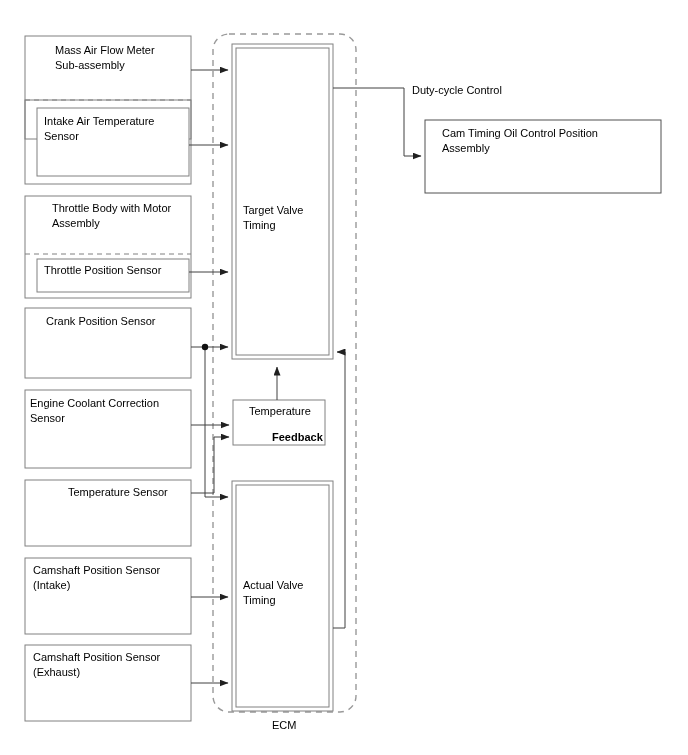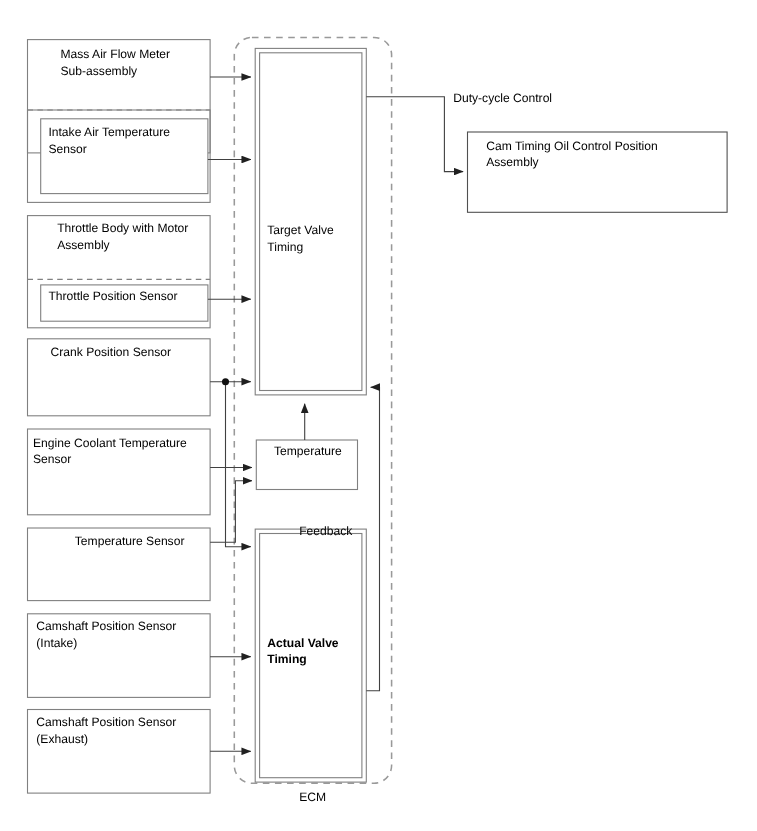--- a/index.html
+++ b/index.html
@@ -125,41 +125,41 @@
   <div class="node-label" style="left:44px; top:114px; width:142px;">Intake Air Temperature
 Sensor</div>
 
   <div class="node-label" style="left:52px; top:201px; width:152px;">Throttle Body with Motor
 Assembly</div>
 
   <div class="node-label" style="left:44px; top:263px; width:142px;">Throttle Position Sensor</div>
 
   <div class="node-label" style="left:46px; top:314px; width:142px;">Crank Position Sensor</div>
 
-  <div class="node-label" style="left:30px; top:396px; width:160px;">Engine Coolant Temperature
+  <div class="node-label" style="left:30px; top:396px; width:160px;">Engine Coolant Correction
 Sensor</div>
 
   <div class="node-label" style="left:53px; top:485px; width:140px;margin-left:15px;">Temperature Sensor</div>
 
   <div class="node-label" style="left:33px; top:563px; width:152px;">Camshaft Position Sensor
 (Intake)</div>
 
   <div class="node-label" style="left:33px; top:650px; width:152px;">Camshaft Position Sensor
 (Exhaust)</div>
 
   <div class="node-label" style="left:243px; top:191px; width:86px;margin-top:12px;">Target Valve
 Timing</div>
 
   <div class="node-label" style="left:249px; top:404px; width:76px;">Temperature</div>
 
-  <div class="node-label" style="left:243px; top:578px; width:86px;font-weight:bold;">Actual Valve
+  <div class="node-label" style="left:243px; top:578px; width:86px;">Actual Valve
 Timing</div>
 
   <div class="node-label" style="left:442px; top:126px; width:212px;">Cam Timing Oil Control Position
 Assembly</div>
 
   <div class="edge-label" style="left:412px; top:83px;">Duty-cycle Control</div>
 
-  <div class="edge-label" style="left:272px; top:476px;">Feedback</div>
+  <div class="edge-label" style="left:272px; top:430px;font-weight:bold;">Feedback</div>
 
   <div class="edge-label" style="left:272px; top:718px;">ECM</div>
 
 </div>
 
 </body></html>

